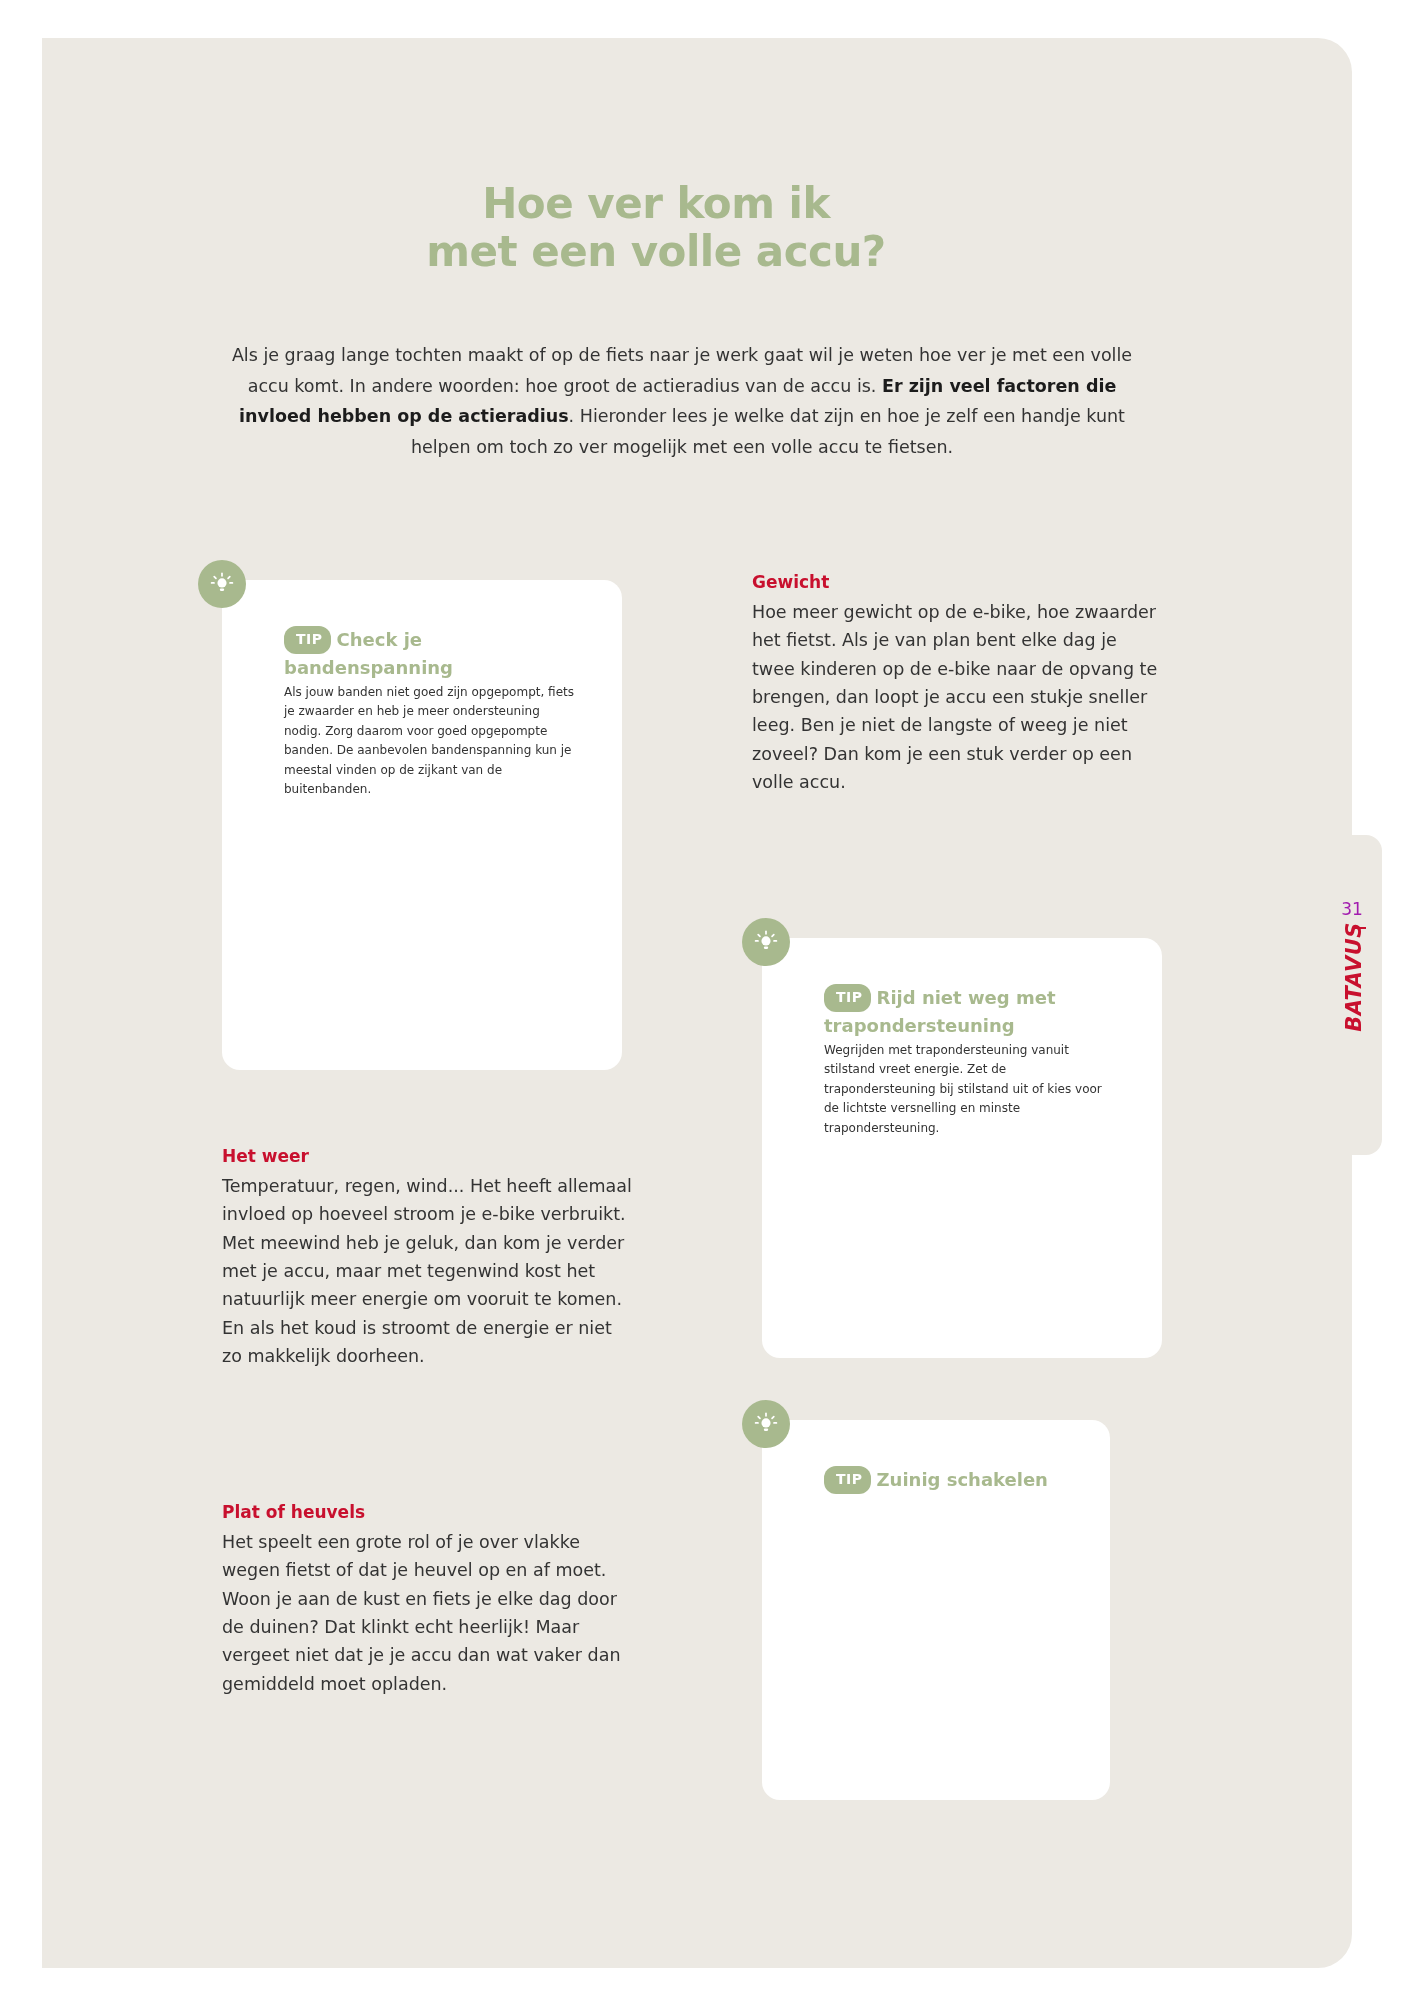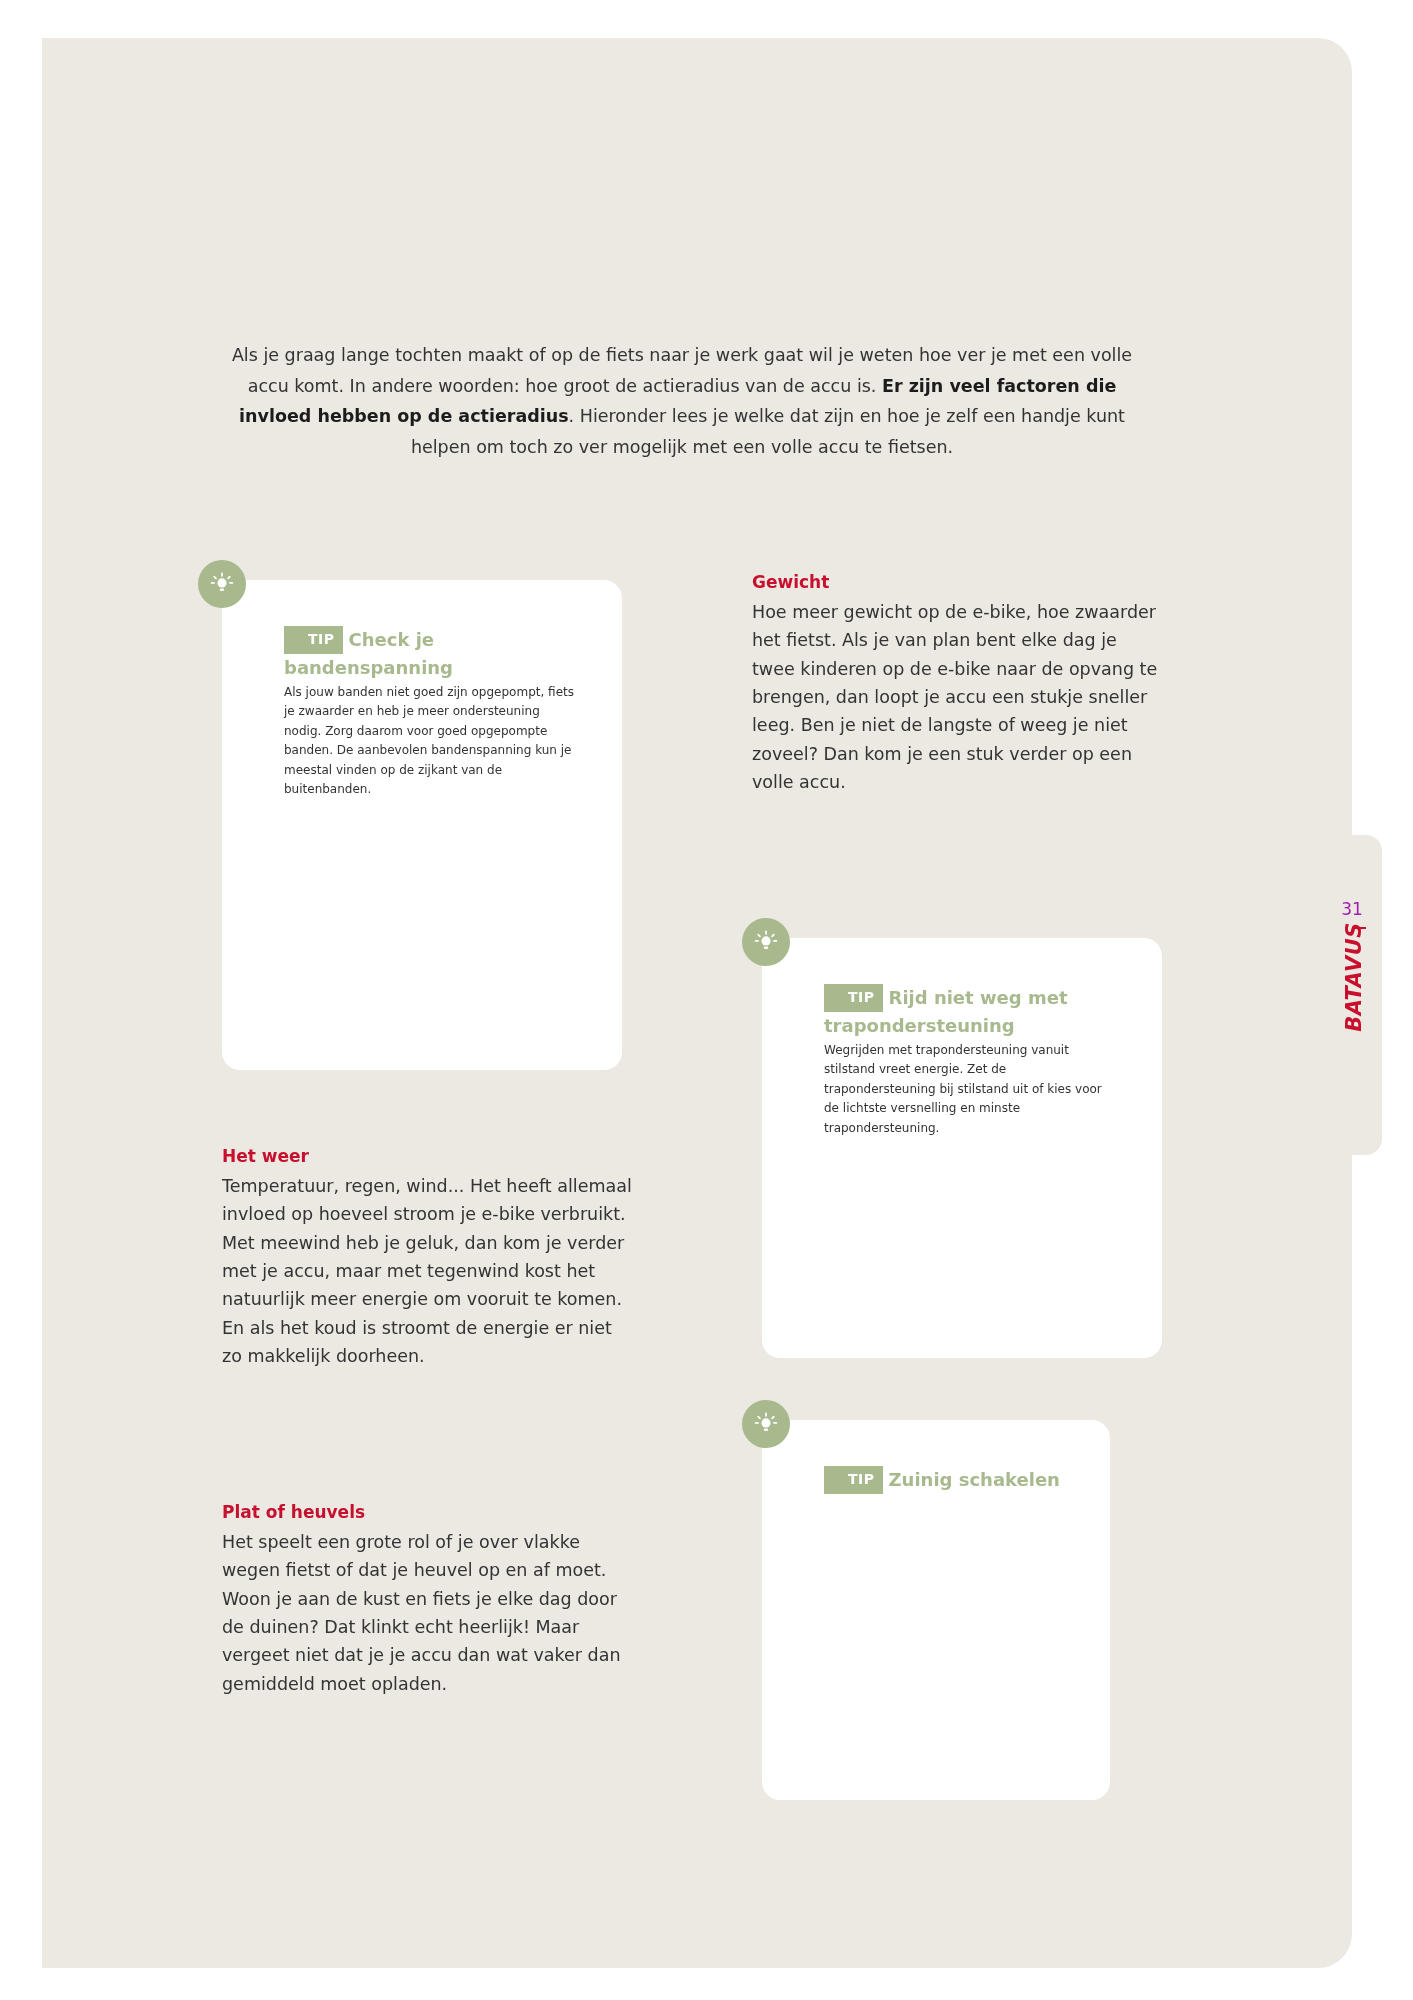--- a/index.html
+++ b/index.html
@@ -151,22 +151,22 @@
     margin-bottom: 2px;
     line-height: 1.5;
   }
   .tip-badge {
     display: inline-block;
     background: #a8b98e;
     color: #ffffff;
     font-weight: bold;
     font-size: 14px;
     letter-spacing: 0.5px;
-    padding: 3px 8px 4px 24px;
-    border-radius: 0;
+    padding: 3px 8px 4px 12px;
+    border-radius: 12px;
     vertical-align: 2px;
     margin-right: 6px;
     font-family: "DejaVu Sans", sans-serif;
   }
   .tip-title {
     color: #a8b98e;
     font-weight: bold;
     font-size: 18px;
     line-height: 1.5;
     font-family: "DejaVu Sans", sans-serif;
@@ -197,20 +197,24 @@
 
 <div class="page">
   <div class="sheet"></div>
 
   <div class="side-tab">
     <div class="page-num">31</div>
     <div class="dash"></div>
     <div class="brand">BATAVUS</div>
   </div>
 
+  <div class="title">
+    <span class="l1">Hoe ver kom ik</span>
+    <span class="l2">met een volle accu?</span>
+  </div>
 
   <div class="intro">
     <span>Als je graag lange tochten maakt of op de fiets naar je werk gaat wil je weten hoe ver je met een volle accu komt. In andere woorden: hoe groot de actieradius van de accu is. </span><b>Er zijn veel factoren die invloed hebben op de actieradius</b><span>. Hieronder lees je welke dat zijn en hoe je zelf een handje kunt helpen om toch zo ver mogelijk met een volle accu te fietsen.</span>
   </div>
 
   <div class="tipcard" style="left:222px; top:580px; width:400px; height:490px;">
     <div class="inner">
       <div class="tip-head">
         <span class="tip-badge">TIP</span><span class="tip-title">Check je bandenspanning</span>
       </div>

